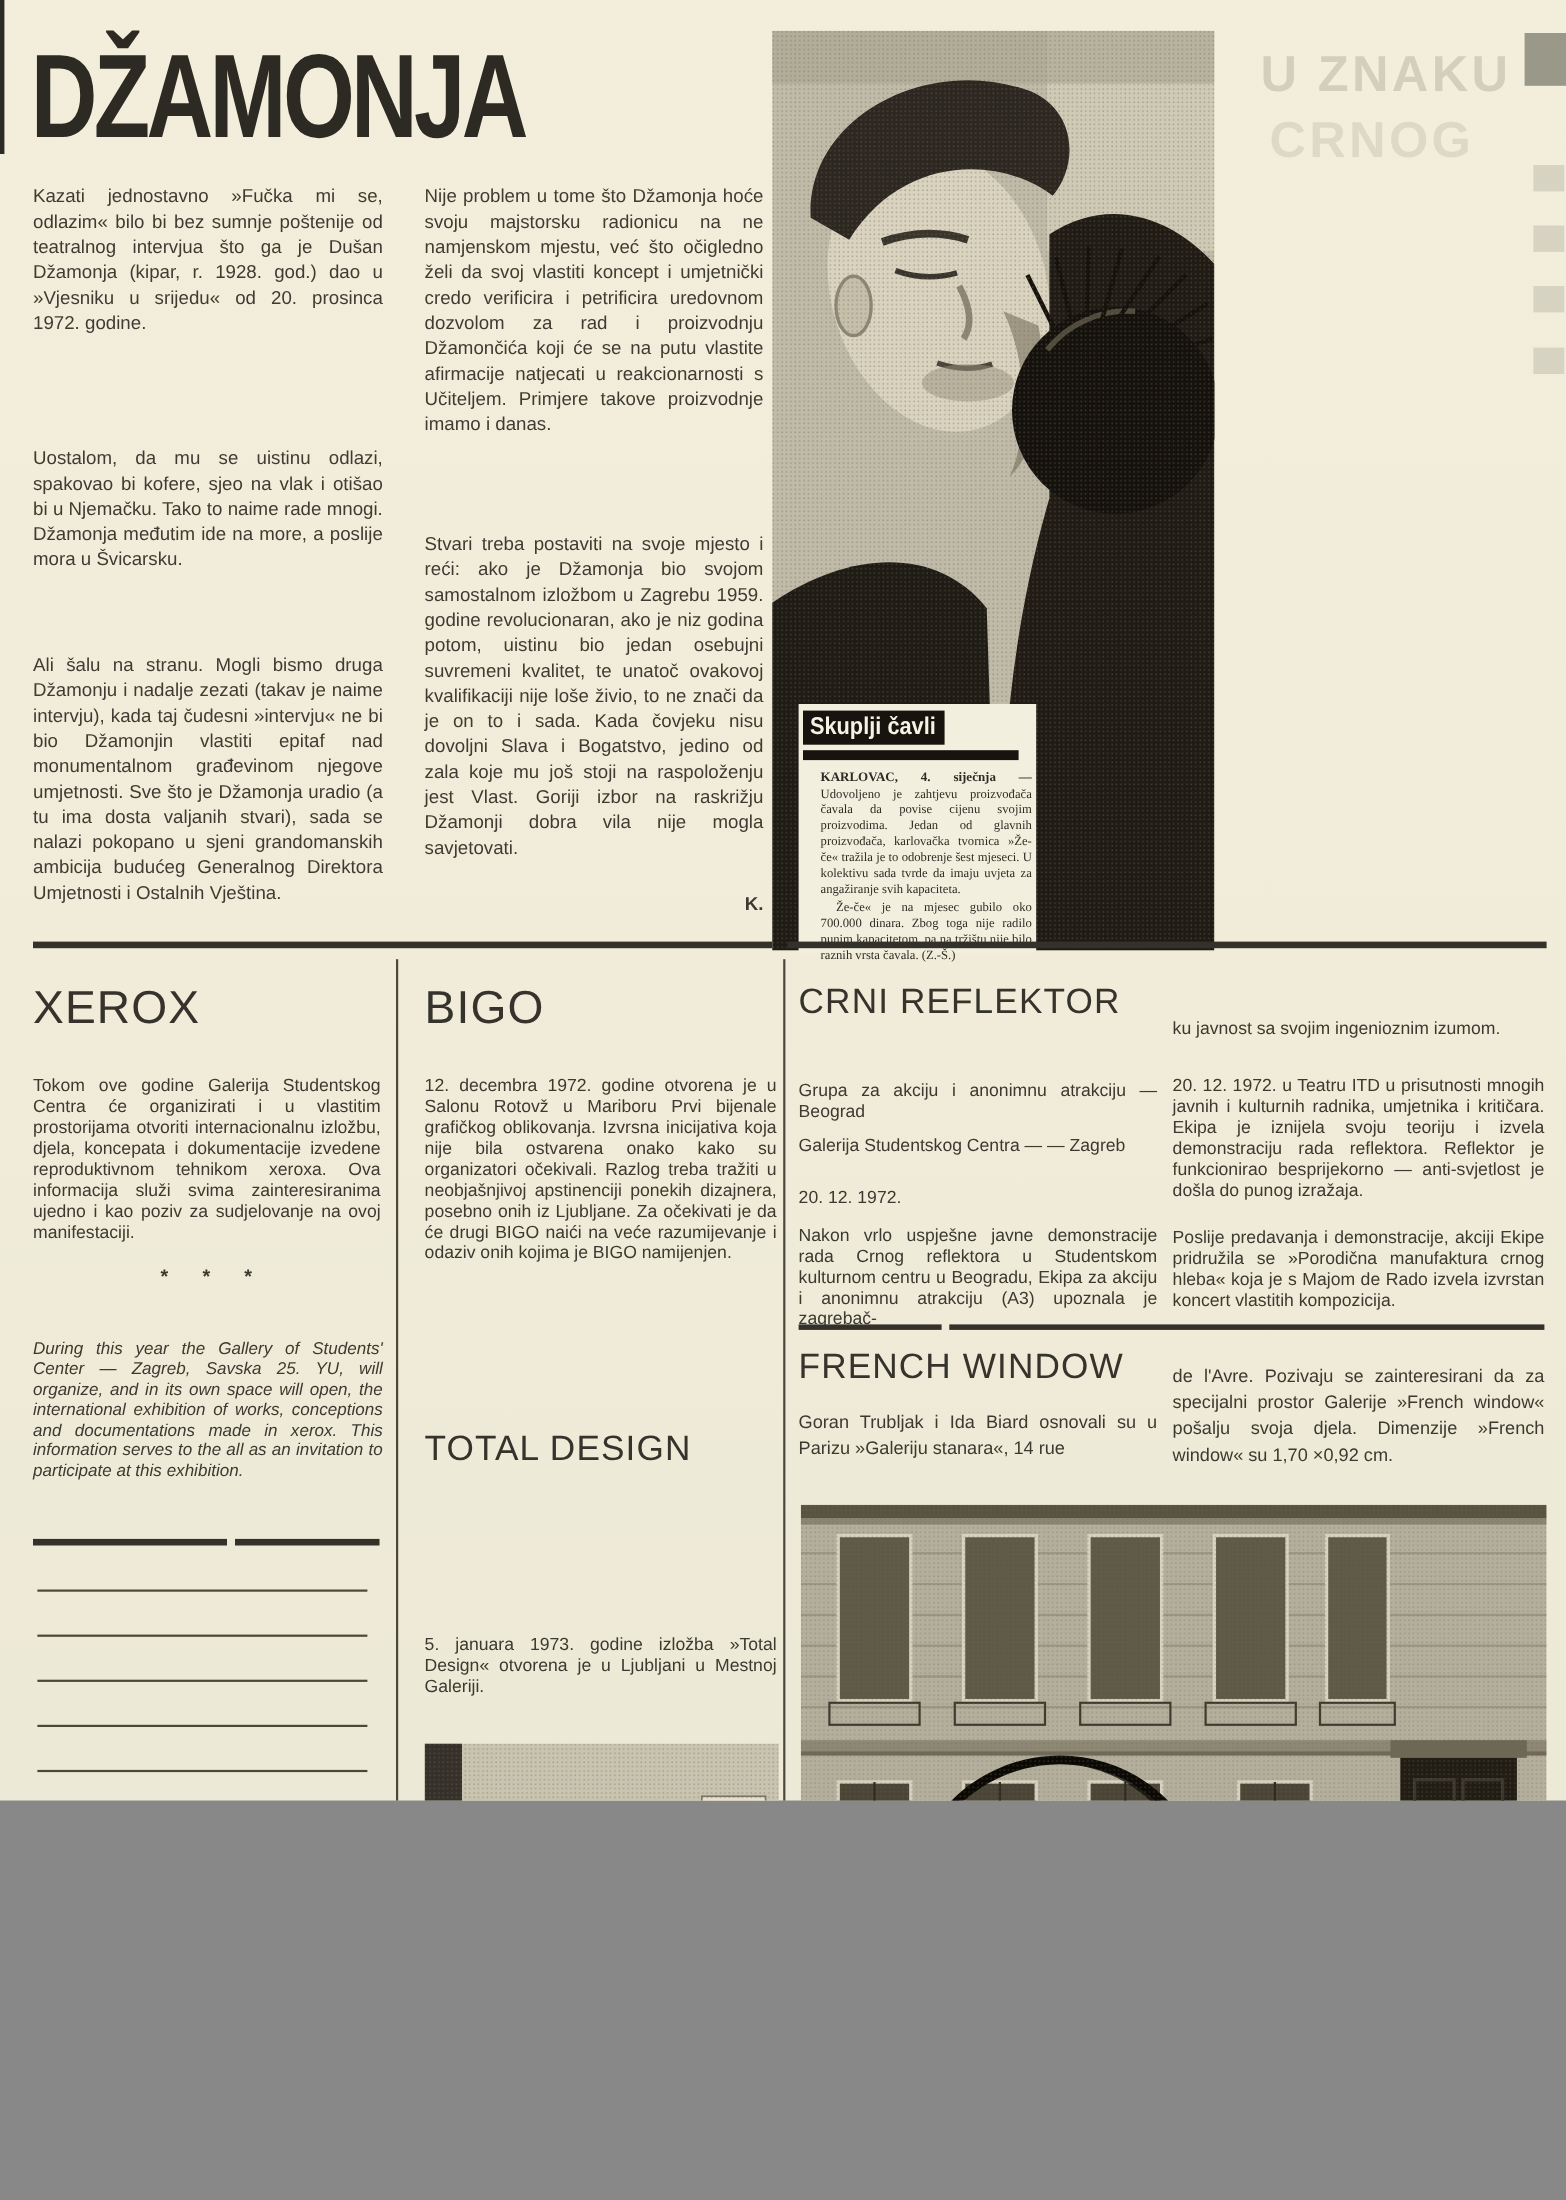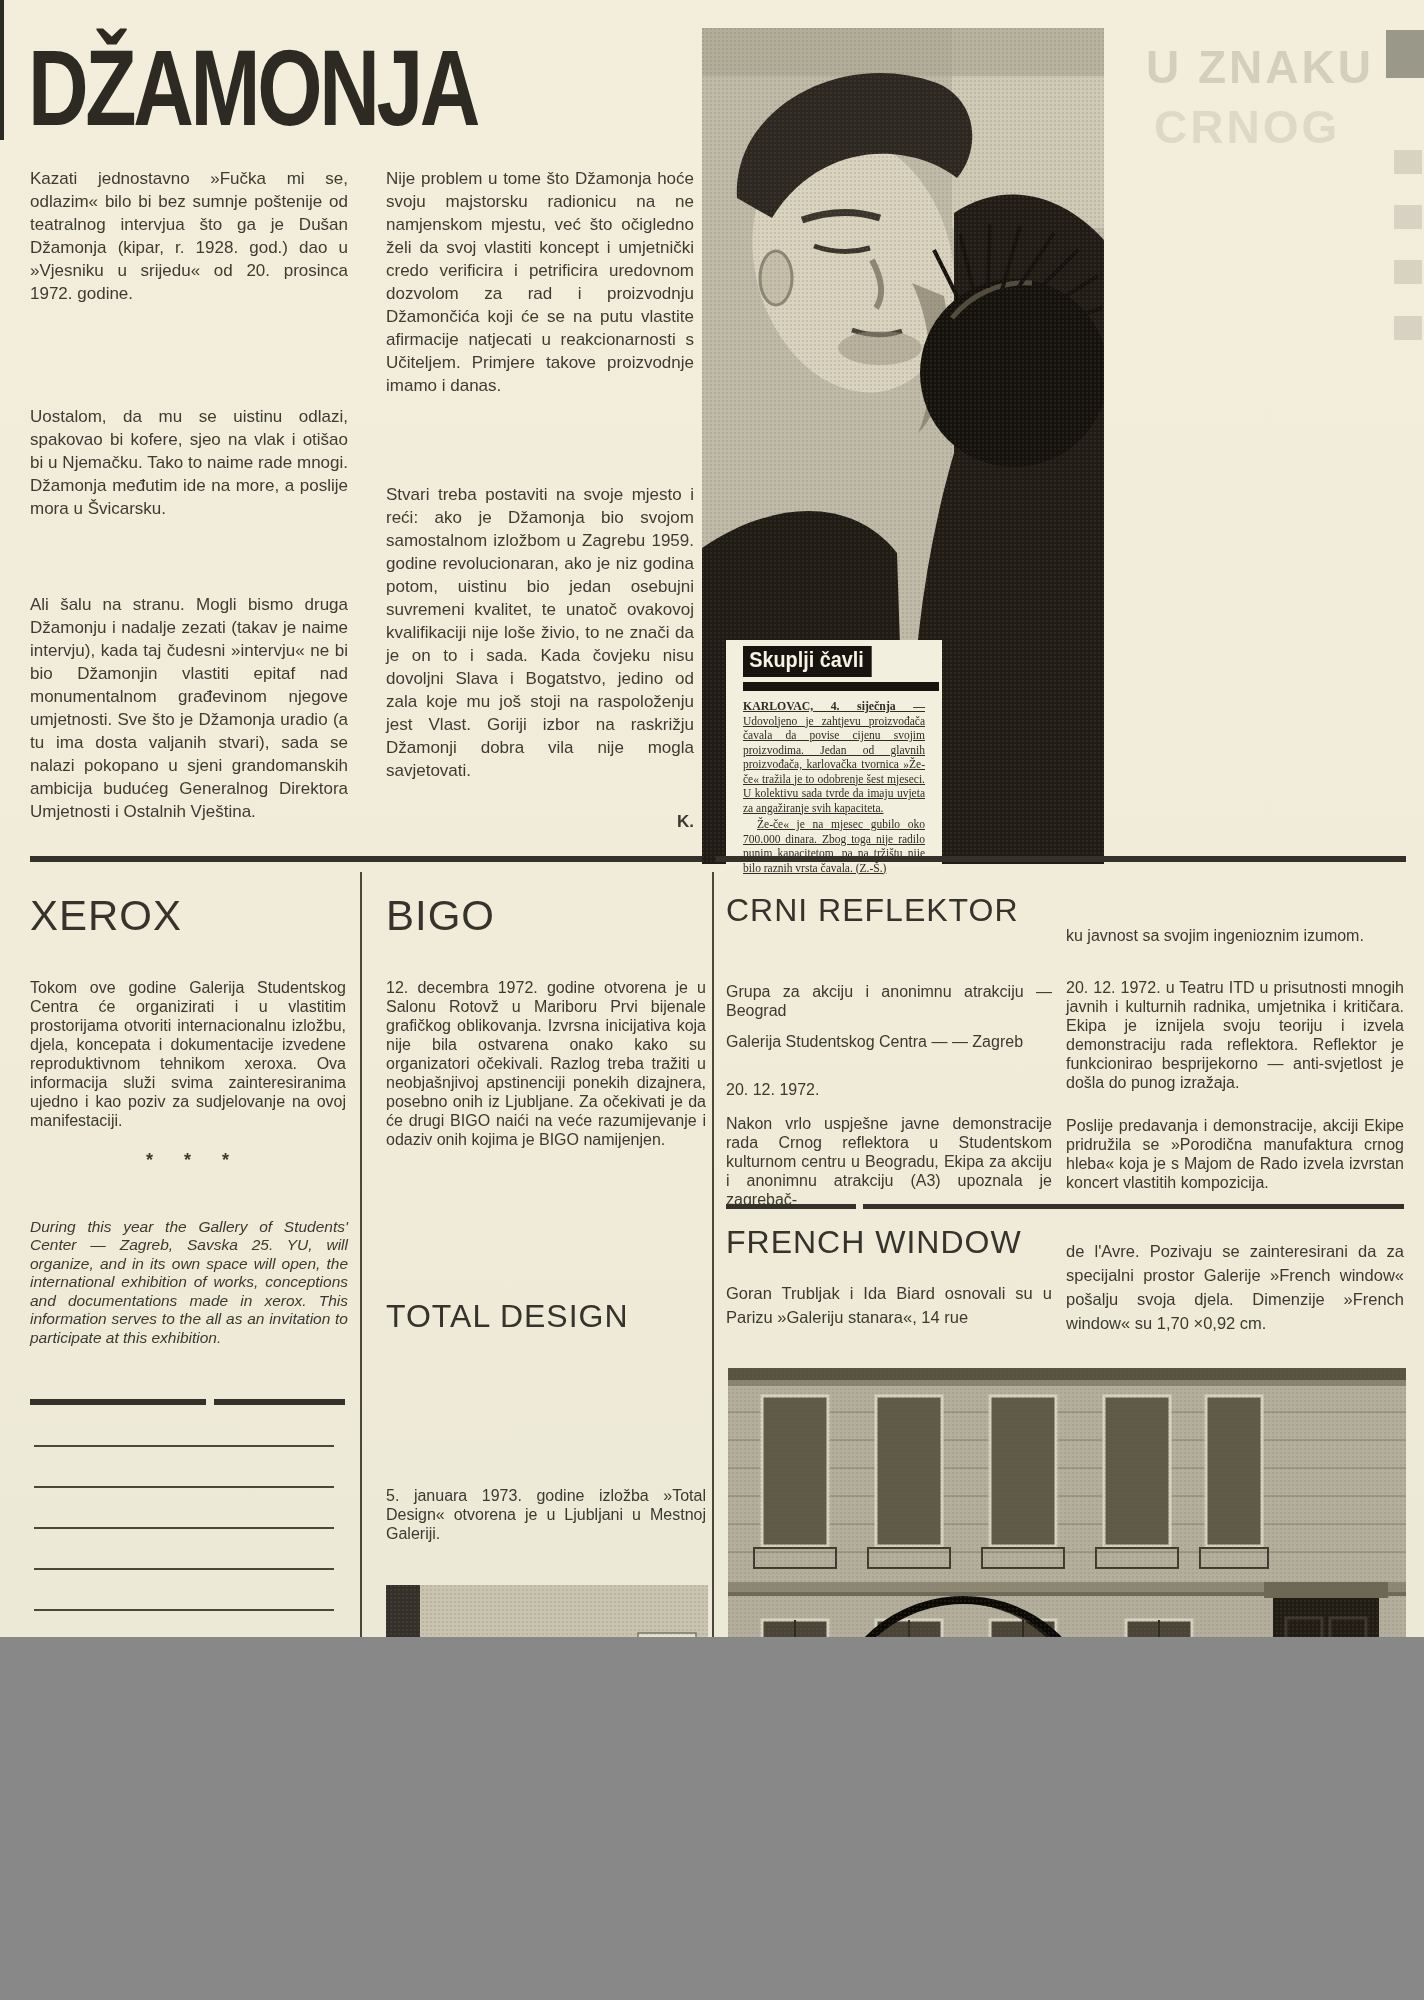--- a/index.html
+++ b/index.html
@@ -29,27 +29,27 @@
   
   .art { width:318px; font-size:17px; line-height:23px; text-align:justify; color:#3e3c32; }
   .c1 { left:30px; }
   .c2 { left:386px; width:308px; }
   #sig { left:386px; top:812px; width:308px; text-align:right; font-weight:bold; font-size:17px; }
 
   
   #photo-dzamonja { left:702px; top:28px; width:402px; height:836px; }
 
   
-  #clipping { left:726px; top:640px; width:216px; height:226px; background:#f3efdf; padding:6px 17px; box-sizing:border-box; }
+  #clipping { left:726px; top:640px; width:216px; height:226px; background:#f3efdf; padding:6px 4px; box-sizing:border-box; }
   #clip-head { display:inline-block; background:#17140f; color:#f6f3e5; font-weight:bold;
     font-size:22px; padding:1px 9px 4px 7px; transform:scaleX(0.9); transform-origin:left;
     white-space:nowrap; letter-spacing:0px; }
   #clip-rule { width:196px; height:9px; background:#17140f; margin-top:5px; }
   .clipbody { font-family:"Liberation Serif", serif; font-size:11.5px; line-height:14.5px;
-    text-align:justify; color:#2f2c25; margin:8px 0 0 0;text-decoration:underline; }
+    text-align:justify; color:#2f2c25; margin:8px 0 0 16px; }
   .clipbody b { font-size:11.8px; }
   .indent { text-indent:14px; }
 
   
   .hrule { height:6px; background:#33312a; }
   .vrule { width:2px; background:#4a483a; }
 
   
   .sechead { font-weight:400; color:#35332b; letter-spacing:1px; white-space:nowrap;text-align:center; }
   .h40 { font-size:42px; }

